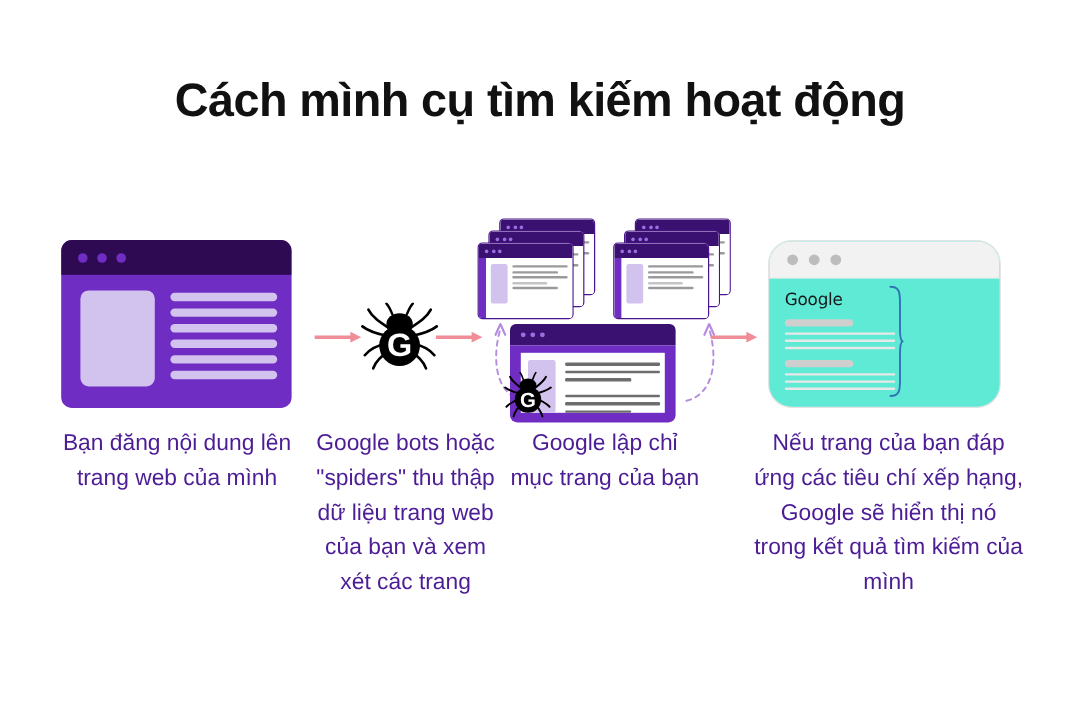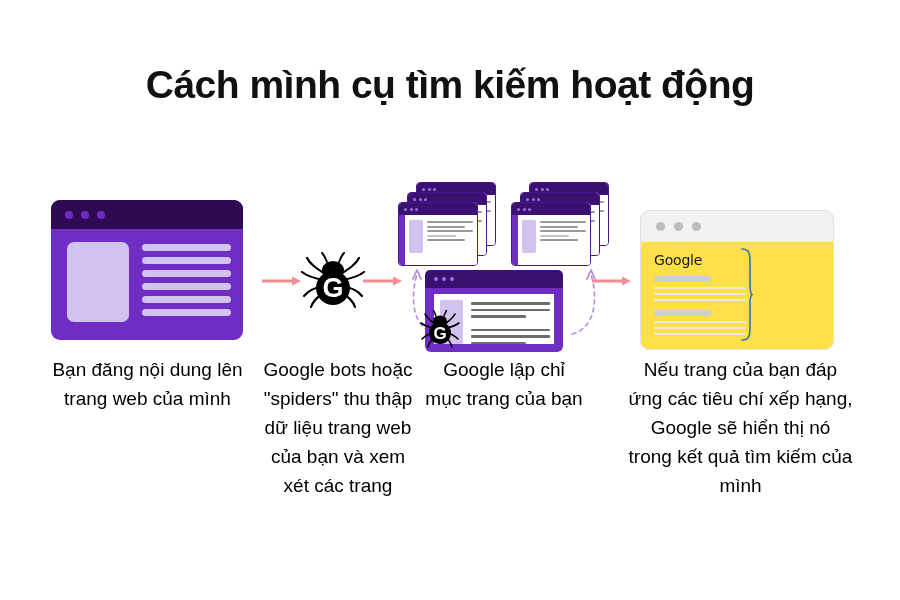--- a/index.html
+++ b/index.html
@@ -245,25 +245,25 @@
     position: absolute;
     left: 0; top: 0;
     width: 212px; height: 172px;
     pointer-events: none;
   }
 
   
   #serp-card {
     position: absolute;
     left: 640px;
-    top: 40px;
+    top: 30px;
     width: 192px;
     height: 138px;
-    border-radius: 9px;
-    background: #fde047;
+    border-radius: 20px;
+    background: #5eead4;
     border: 1px solid #e3e3e3;
     overflow: hidden;
   }
   #serp-titlebar {
     height: 30px;
     background: #f2f2f2;
     display: flex;
     align-items: center;
     padding-left: 15px;
     gap: 9px;
@@ -327,21 +327,21 @@
     top: 356px;
     left: 0;
     width: 900px;
     height: 190px;
   }
   .caption {
     position: absolute;
     text-align: center;
     font-size: 19px;
     line-height: 1.52;
-    color: #000000;
+    color: #4c1d95;
   }
   #caption-1 { left: 40px;  width: 215px; }
   #caption-2 { left: 258px; width: 160px; }
   #caption-3 { left: 424px; width: 160px; }
   #caption-4 { left: 628px; width: 225px; }
 </style>
 </head>
 <body>
 
 <div id="page-title">Cách mình cụ tìm kiếm hoạt động</div>

